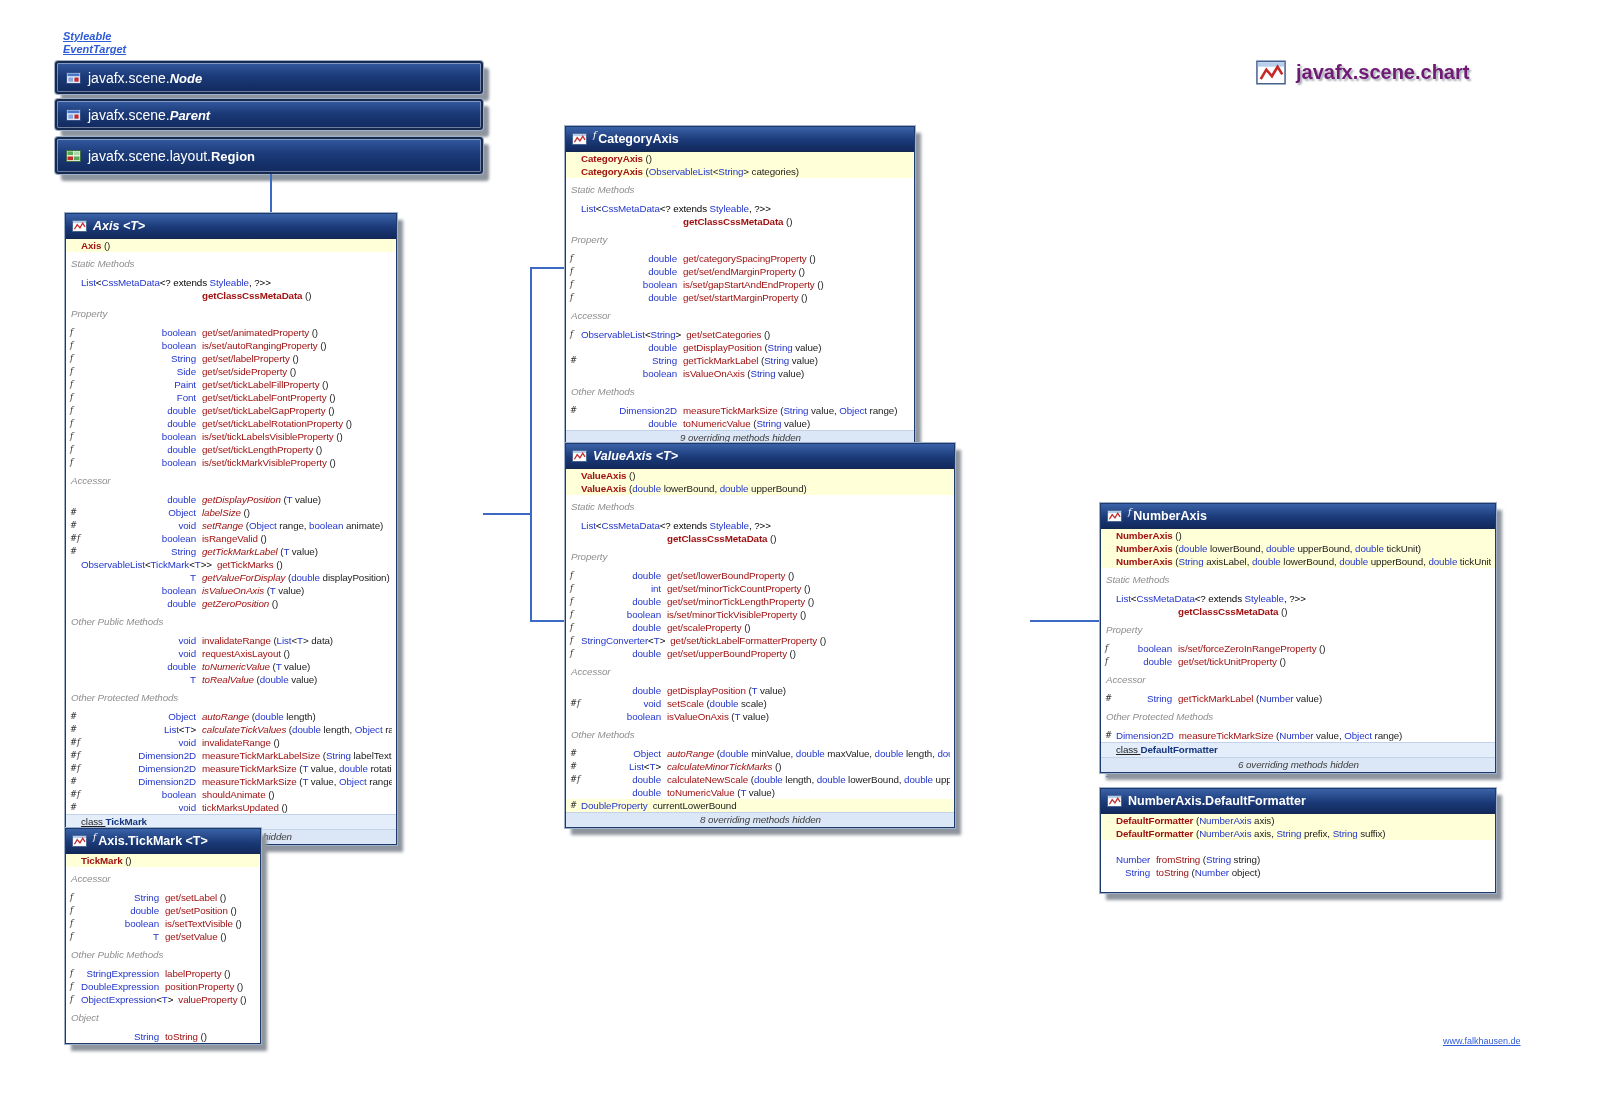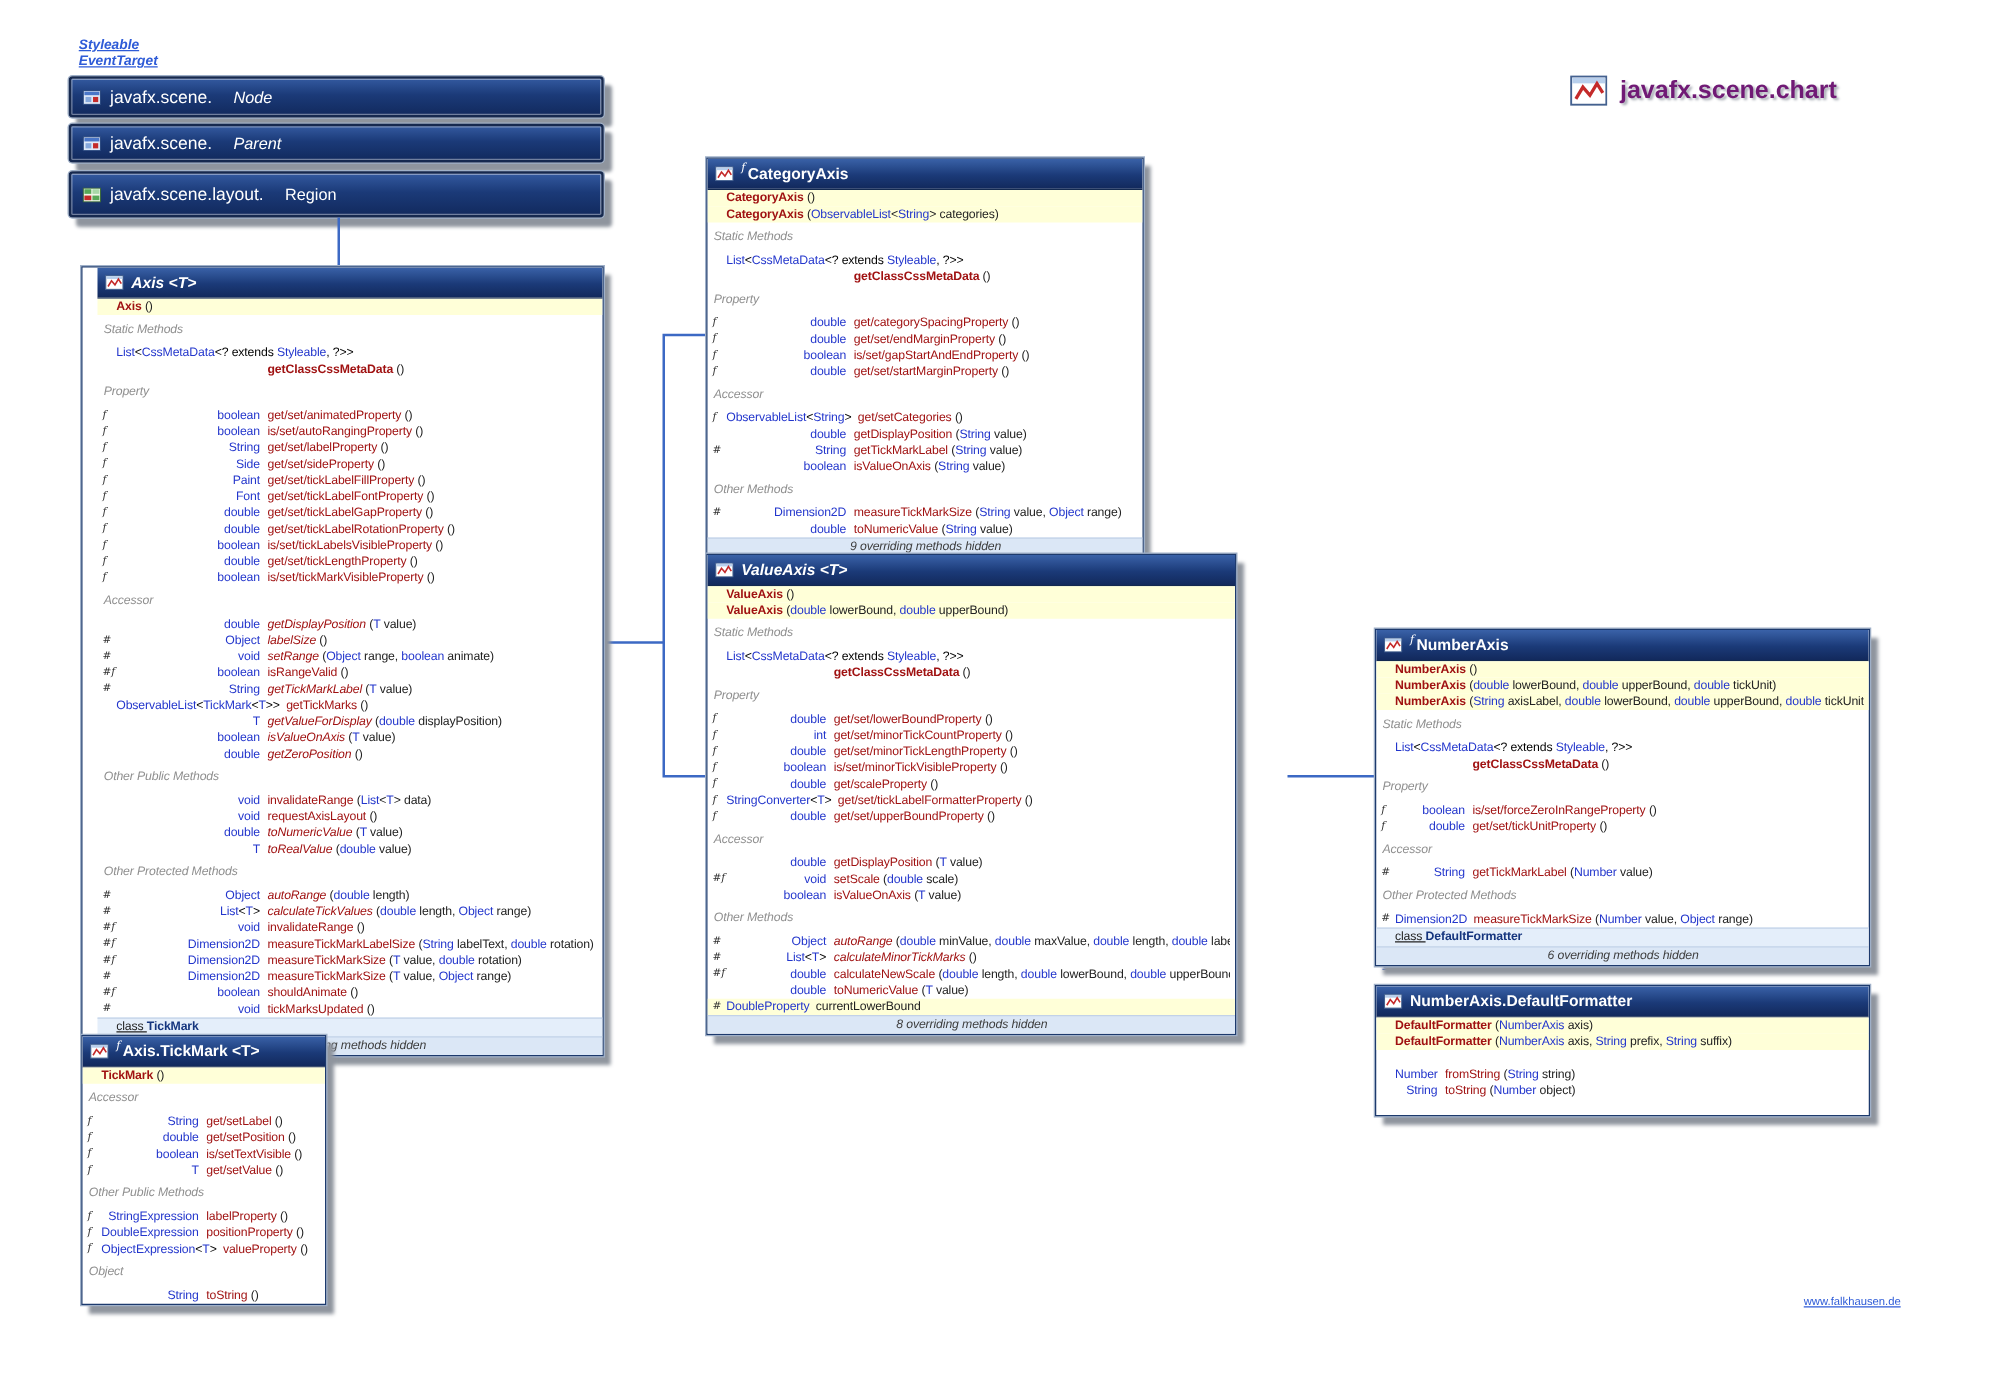--- a/index.html
+++ b/index.html
@@ -10,21 +10,21 @@
         color:#2e5bd7;text-decoration:underline;cursor:pointer;white-space:nowrap;}
 
   .conn{position:absolute;background:#3c69c4;}
 
   .pkg{position:absolute;box-sizing:border-box;
        background:linear-gradient(180deg,#33599f 0%,#1b3a78 45%,#122a5e 100%);
        border:2px solid #16294f;border-radius:3px;
        box-shadow:inset 0 0 0 1px rgba(255,255,255,.4),0 0 0 1px #9fb0c8,6px 7px 3px #8f959e;
        display:flex;align-items:center;gap:7px;padding:0 9px;color:#fff;}
   .pkg .pfx{font-size:14px;}
-  .pkg .pname{font-size:13px;font-weight:normal;margin-left:17px;}
+  .pkg .pname{font-size:13px;font-weight:bold;}
   .pkg.it .pname{font-style:italic;}
 
   .cls{position:absolute;box-sizing:border-box;background:#fff;border:1px solid #1d3a6d;
        box-shadow:0 0 0 1px #9fb0c8,6px 7px 3px #8f959e;font-size:9.8px;overflow:hidden;
        letter-spacing:-0.1px;}
   .titlebar{height:24px;background:linear-gradient(180deg,#3a62a8,#1b3a78 55%,#12295c);
        color:#fff;display:flex;align-items:center;gap:6px;padding:0 6px;
        border-bottom:1px solid #13294f;}
   .titlebar .tname{font-weight:bold;font-size:12.5px;letter-spacing:0;}
   .cls.it .titlebar .tname{font-style:italic;}
@@ -111,21 +111,21 @@
         </svg>
       </span>
       <span><span class="pfx">javafx.scene.layout.</span><span class="pname">Region</span></span>
     </div>
     <div class="conn" style="left: 270px; top: 174px; width: 2px; height: 40px;"></div>
     <div class="conn" style="left: 483px; top: 513px; width: 49px; height: 2px;"></div>
     <div class="conn" style="left: 530px; top: 267px; width: 2px; height: 355px;"></div>
     <div class="conn" style="left: 532px; top: 267px; width: 33px; height: 2px;"></div>
     <div class="conn" style="left: 532px; top: 620px; width: 33px; height: 2px;"></div>
     <div class="conn" style="left: 1030px; top: 620px; width: 70px; height: 2px;"></div>
-    <div class="cls it" style="left: 65px; top: 213px; width: 418px; padding-left: 12px; --tw: 121px;">
+    <div class="cls it" style="left: 65px; top: 213px; width: 332px; --tw: 121px;">
       <div class="titlebar">
         <span class="cicon">
           <svg width="15" height="12" viewBox="0 0 16 13">
             <rect x="0.5" y="0.5" width="15" height="12" fill="#ffffff" stroke="#44618f"></rect>
             <rect x="1" y="1" width="14" height="2.4" fill="#b8cfec"></rect>
             <polyline points="2.5,10 5.5,5 8.5,8.5 11.5,3.5 14,7.5" fill="none" stroke="#c42a2a" stroke-width="1.4"></polyline>
           </svg>
         </span>
         <span class="tname">Axis &lt;T&gt;</span>
       </div>
@@ -389,21 +389,21 @@
         <span class="typ"><span class="ty">Dimension2D</span></span>
         <span class="cell"><span class="nm">measureTickMarkSize</span>&nbsp;<span class="pm">(<span class="ty">String</span> value, <span class="ty">Object</span> range)</span></span>
       </div>
       <div class="row grid">
         <span class="mod"></span>
         <span class="typ"><span class="ty">double</span></span>
         <span class="cell"><span class="nm">toNumericValue</span>&nbsp;<span class="pm">(<span class="ty">String</span> value)</span></span>
       </div>
       <div class="row note">9 overriding methods hidden</div>
     </div>
-    <div class="cls it" style="left: 565px; top: 443px; width: 424px; --tw: 86px;">
+    <div class="cls it" style="left: 565px; top: 443px; width: 390px; --tw: 86px;">
       <div class="titlebar">
         <span class="cicon">
           <svg width="15" height="12" viewBox="0 0 16 13">
             <rect x="0.5" y="0.5" width="15" height="12" fill="#ffffff" stroke="#44618f"></rect>
             <rect x="1" y="1" width="14" height="2.4" fill="#b8cfec"></rect>
             <polyline points="2.5,10 5.5,5 8.5,8.5 11.5,3.5 14,7.5" fill="none" stroke="#c42a2a" stroke-width="1.4"></polyline>
           </svg>
         </span>
         <span class="tname">ValueAxis &lt;T&gt;</span>
       </div>

